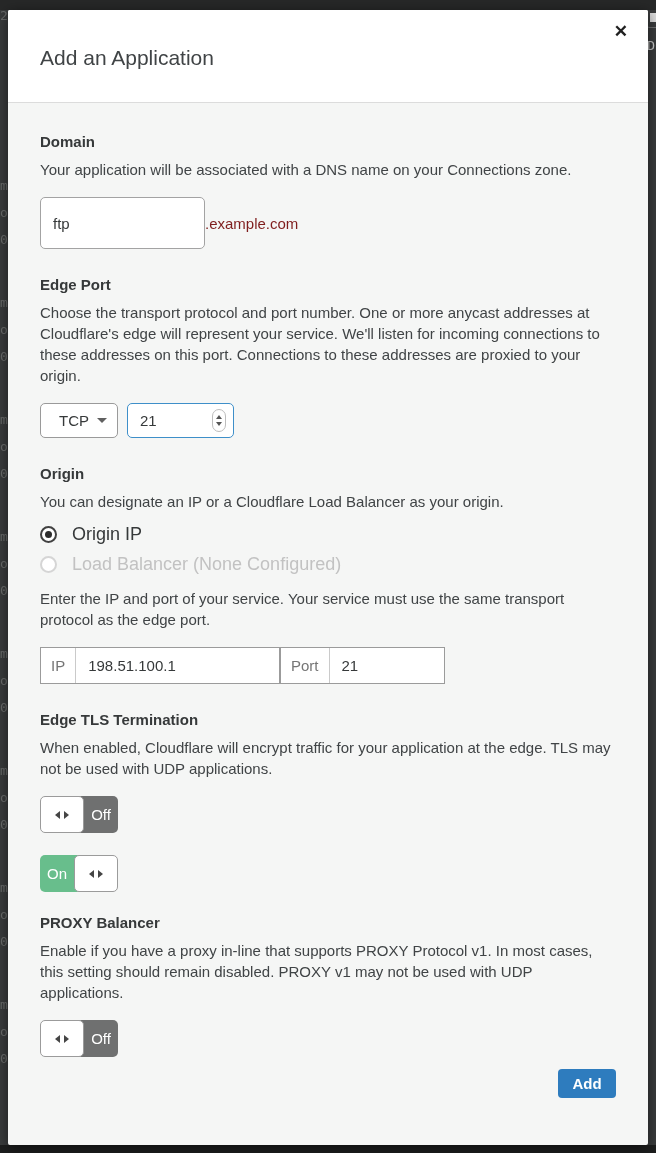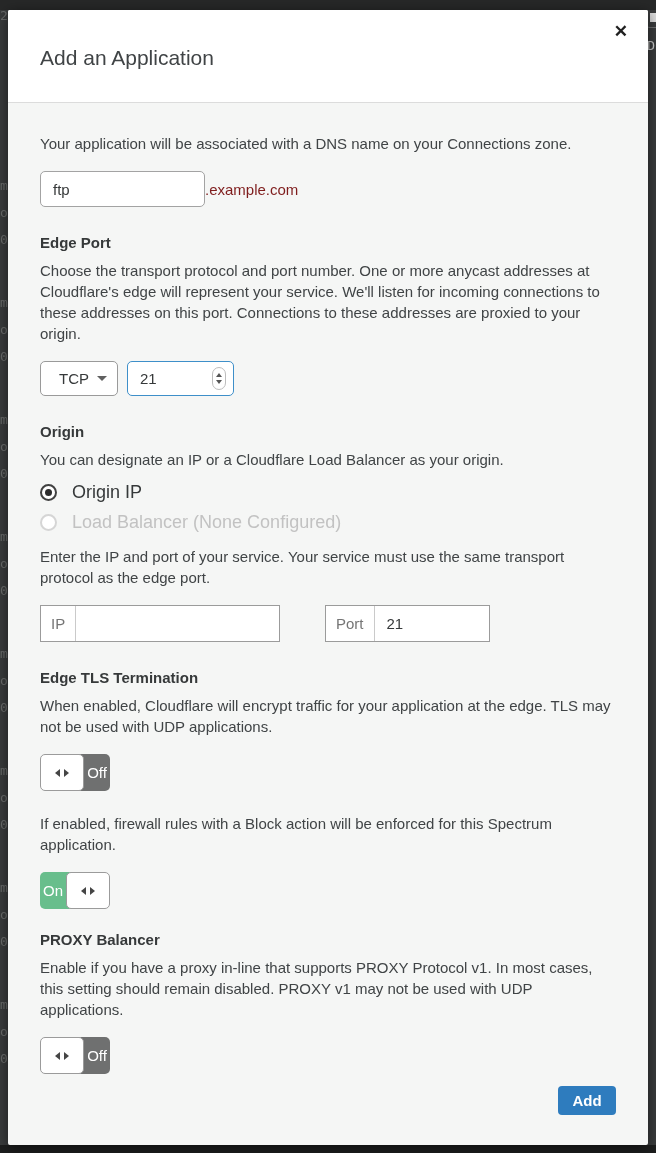--- a/index.html
+++ b/index.html
@@ -51,21 +51,21 @@
     font-size: 17px; font-weight: 700; color: #1f1f1f; cursor: pointer;
     line-height: 1;
   }
   .modal-body { padding: 30px 32px 0 32px; }
 
   .section { margin-bottom: 27px; }
   .section-heading { font-size: 15px; font-weight: 700; color: #36393a; margin-bottom: 9px; }
   .section-desc { font-size: 15px; color: #404446; line-height: 21px; margin-bottom: 17px; }
 
   .text-input {
-    height: 36px; border: 1px solid #a3a3a3; border-radius: 5px; background: #fff;
+    height: 52px; border: 1px solid #a3a3a3; border-radius: 5px; background: #fff;
     font-family: "Liberation Sans", sans-serif; font-size: 15px; color: #36393a;
     padding: 0 12px; outline: none;
   }
 
   
   .domain-row { display: flex; align-items: center; }
   .domain-input { width: 165px; }
   .domain-suffix { font-size: 15px; color: #7f1d1d; }
 
   
@@ -110,24 +110,24 @@
   .prefix-group { display: flex; height: 37px; background: #fff; border: 1px solid #9b9b9b; }
   .prefix-group .prefix {
     display: flex; align-items: center; padding: 0 10px;
     font-size: 15px; color: #757575; border-right: 1px solid #cacaca;
   }
   .prefix-group input {
     border: none; outline: none; font-family: "Liberation Sans", sans-serif;
     font-size: 15px; color: #36393a; padding: 0 12px; background: transparent; width: 100%;
   }
   .ip-group { width: 240px; }
-  .origin-port-group { width: 165px; margin-left: 45px; }
-
-  
-  .toggle { display: flex; width: 70px; height: 37px; cursor: pointer; }
+  .origin-port-group { width: 165px; }
+
+  
+  .toggle { display: flex; width: 78px; height: 37px; cursor: pointer; }
   .toggle-handle {
     width: 44px; height: 37px; background: #fff; border: 1px solid #9b9b9b; border-radius: 5px;
     display: flex; align-items: center; justify-content: center; gap: 4px;
     position: relative; z-index: 2; flex: 0 0 auto;
   }
   .arr-l { width: 0; height: 0; border-top: 4px solid transparent; border-bottom: 4px solid transparent; border-right: 5px solid #454545; }
   .arr-r { width: 0; height: 0; border-top: 4px solid transparent; border-bottom: 4px solid transparent; border-left: 5px solid #454545; }
   .toggle-label {
     flex: 1; display: flex; align-items: center; justify-content: center;
     color: #fff; font-size: 15px; position: relative; z-index: 1;
@@ -187,20 +187,21 @@
 <div class="modal">
 
   <div class="modal-header">
     <div class="modal-title">Add an Application</div>
     <div class="close-btn">✕</div>
   </div>
 
   <div class="modal-body">
 
     <div class="section">
+      <div class="section-heading">Domain</div>
       <div class="section-desc">Your application will be associated with a DNS name on your Connections zone.</div>
       <div class="domain-row">
         <input class="text-input domain-input" value="ftp" style="">
         <span class="domain-suffix">.example.com</span>
       </div>
     </div>
 
     <div class="section">
       <div class="section-heading">Edge Port</div>
       <div class="section-desc">Choose the transport protocol and port number. One or more anycast addresses at Cloudflare's edge will represent your service. We'll listen for incoming connections to these addresses on this port. Connections to these addresses are proxied to your origin.</div>
@@ -232,20 +233,21 @@
       <div class="radio-row">
         <div class="radio disabled"></div>
         <span class="radio-label disabled">Load Balancer (None Configured)</span>
       </div>
 
       <div class="section-desc origin-desc2">Enter the IP and port of your service. Your service must use the same transport protocol as the edge port.</div>
 
       <div class="prefix-row">
         <div class="prefix-group ip-group">
           <span class="prefix">IP</span>
+          <input value="198.51.100.1" style="">
         </div>
         <div class="prefix-group origin-port-group">
           <span class="prefix">Port</span>
           <input value="21" style="">
         </div>
       </div>
     </div>
 
     <div class="section section-tls">
       <div class="section-heading">Edge TLS Termination</div>
@@ -253,21 +255,20 @@
       <div class="toggle">
         <div class="toggle-handle">
           <span class="arr-l"></span>
           <span class="arr-r"></span>
         </div>
         <div class="toggle-label off">Off</div>
       </div>
     </div>
 
     <div class="section section-firewall">
-      <div class="section-desc">If enabled, firewall rules with a Block action will be enforced for this Spectrum application.</div>
       <div class="toggle">
         <div class="toggle-label on">On</div>
         <div class="toggle-handle">
           <span class="arr-l"></span>
           <span class="arr-r"></span>
         </div>
       </div>
     </div>
 
     <div class="section section-proxy">

